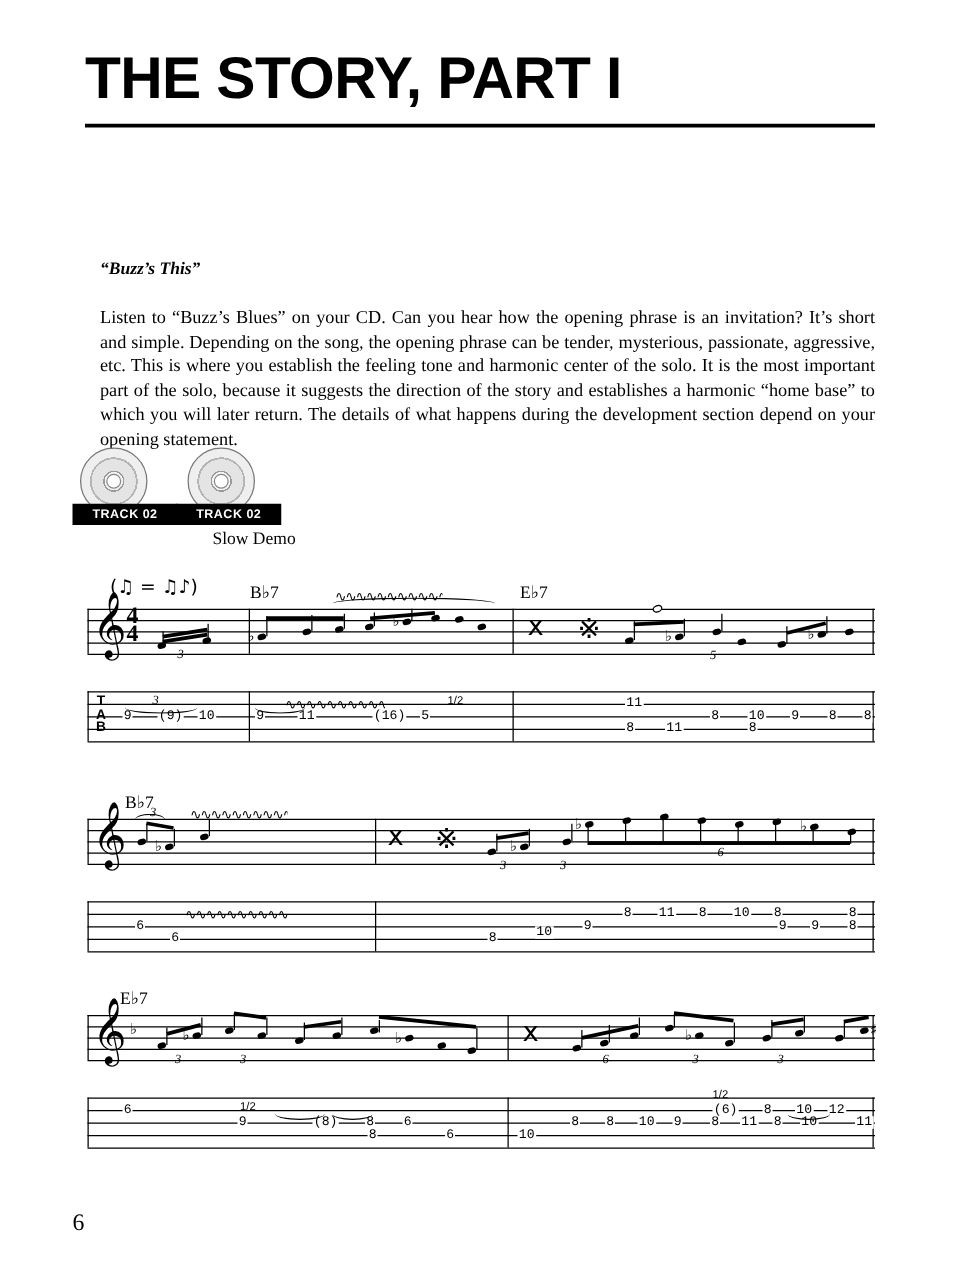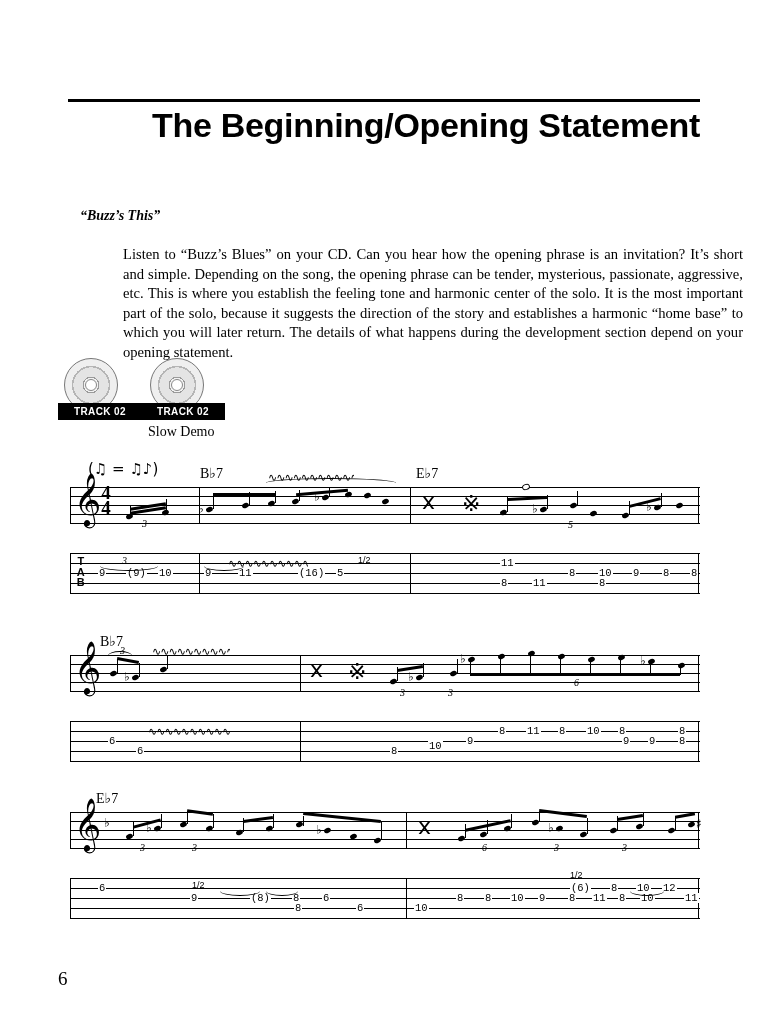--- a/index.html
+++ b/index.html
@@ -65,21 +65,20 @@
     font-size: 14px;
   }
   .para {
     position: absolute;
     left: 80px;
     top: 245px;
     width: 620px;
     font-size: 14.6px;
     line-height: 19.5px;
     text-align: justify;
-    margin-left: 43px;
   }
 
   
   .cd {
     position: absolute;
     width: 54px;
     height: 54px;
     border-radius: 50%;
     background:
       radial-gradient(circle at 50% 50%, #ffffff 0 8%, #c9c9c9 8% 13%, #f2f2f2 13% 20%, #9a9a9a 20% 23%, #e4e4e4 23% 48%, #b5b5b5 48% 52%, #efefef 52% 100%);
@@ -106,20 +105,21 @@
     font-size: 10px;
     letter-spacing: 0.4px;
     padding: 3px 6px 3px 6px;
     text-align: center;
     white-space: nowrap;
   }
   .slow-demo {
     position: absolute;
     font-family: "Liberation Serif", serif;
     font-size: 14px;
+    margin-left: 22px;
   }
 
   
   .swing-note {
     position: absolute;
     font-family: "DejaVu Sans", sans-serif;
     font-size: 15px;
     white-space: nowrap;
   }
   .system {
@@ -252,22 +252,22 @@
     top: 968px;
     font-family: "Liberation Serif", serif;
     font-size: 19px;
   }
 </style>
 </head>
 <body>
 
 <div class="page">
 
+  <div class="title-main">THE STORY, PART I</div>
   <div class="rule"></div>
-  <div class="title-sub">The Beginning/Opening Statement</div>
 
   <div class="tune-title">“Buzz’s This”</div>
   <div class="para">Listen to “Buzz’s Blues” on your CD. Can you hear how the opening phrase is an invitation? It’s short and simple. Depending on the song, the opening phrase can be tender, mysterious, passionate, aggressive, etc. This is where you establish the feeling tone and harmonic center of the solo. It is the most important part of the solo, because it suggests the direction of the story and establishes a harmonic “home base” to which you will later return. The details of what happens during the development section depend on your opening statement.</div>
 
   <div class="cd" style="left:64px; top:358px;"></div>
   <div class="track-badge" style="left:58px; top:403px; width:72px;">TRACK 02</div>
 
   <div class="cd" style="left:150px; top:358px;"></div>
   <div class="track-badge" style="left:141px; top:403px; width:72px;">TRACK 02</div>
   <div class="slow-demo" style="left:148px; top:424px;">Slow Demo</div>

